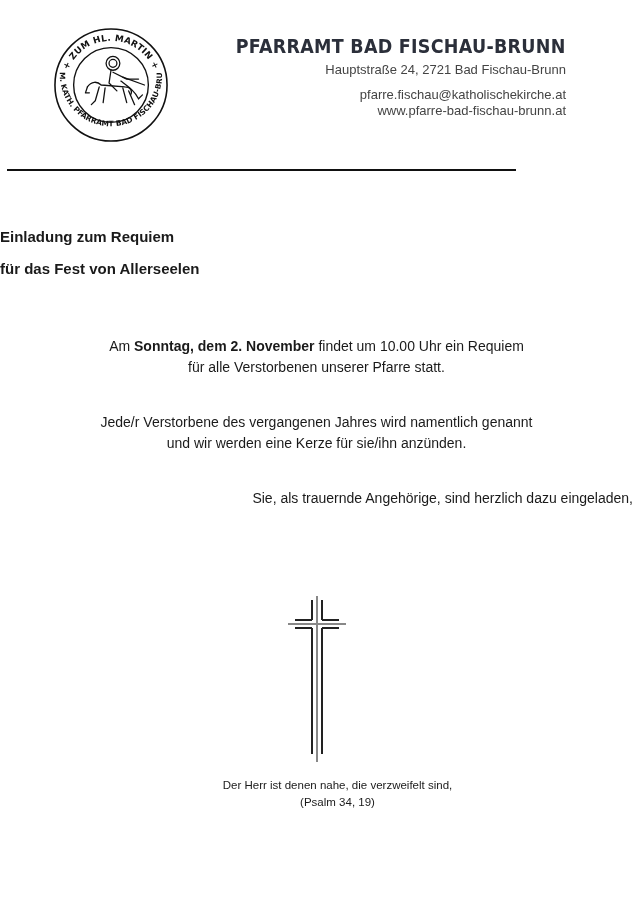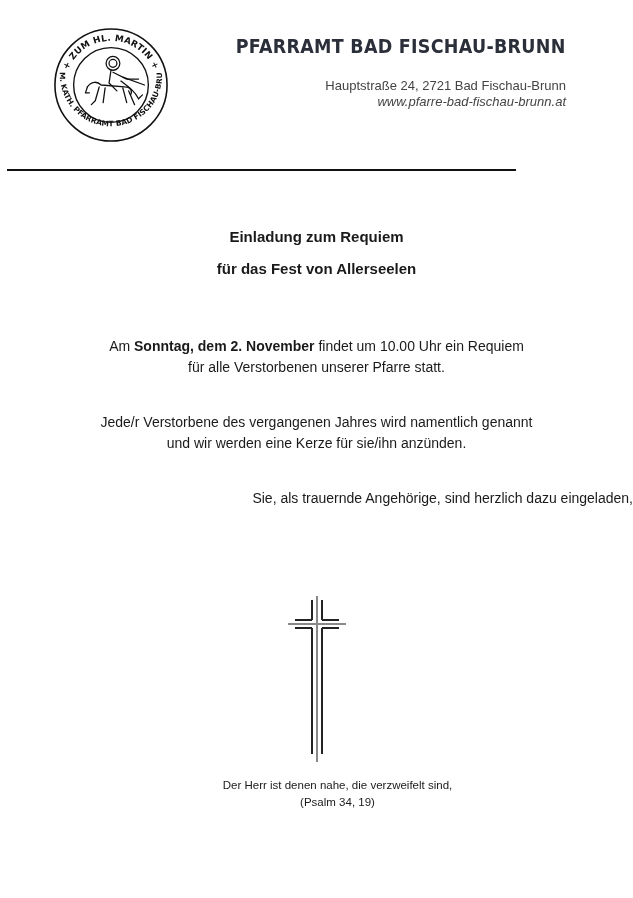--- a/index.html
+++ b/index.html
@@ -39,37 +39,37 @@
       transform-origin: right center;
       white-space: nowrap;
     }
     .addr-line {
       font-family: "Liberation Sans", sans-serif;
       font-size: 13px;
       color: #444444;
       line-height: 16px;
       white-space: nowrap;
     }
-    .addr-1 { margin-top: 20px; text-align: right; }
+    .addr-1 { margin-top: 4px; text-align: right; }
     .addr-2 { margin-top: 6px; }
     .addr-3 { margin-top: 9px; }
-    .addr-4 { margin-top: 0px; font-style: italic; }
+    .addr-4 { margin-top: 0px; }
     .divider-line {
       position: absolute;
       left: 7px;
       top: 169px;
       width: 509px;
       height: 2px;
       background: #111111;
     }
     .title {
       position: absolute;
       left: 0;
       width: 633px;
-      text-align: center;
+      text-align: left;
       font-weight: bold;
       font-size: 15px;
       color: #1a1a1a;
     }
     .title-1 { top: 228px; }
     .title-2 { top: 260px; }
 
     .para {
       position: absolute;
       left: 0;
@@ -145,20 +145,21 @@
     <path d="M78,66 L84,80"></path>
 
     <path d="M70,56 C78,62 84,66 88,74"></path>
     <path d="M88,74 L92,70"></path>
   </g>
 </svg>
 
 <div class="header-block">
   <div class="org-name">PFARRAMT BAD FISCHAU-BRUNN</div>
   <div class="addr-line addr-1">Hauptstraße 24, 2721 Bad Fischau-Brunn</div>
+  <div class="addr-line addr-3">pfarre.fischau@katholischekirche.at</div>
   <div class="addr-line addr-4">www.pfarre-bad-fischau-brunn.at</div>
 </div>
 
 <div class="divider-line"></div>
 
 <div class="title title-1">Einladung zum Requiem</div>
 <div class="title title-2">für das Fest von Allerseelen</div>
 
 <div class="para para-1">
   <div><span>Am </span><b>Sonntag, dem 2. November</b><span> findet um 10.00 Uhr ein Requiem</span></div>

